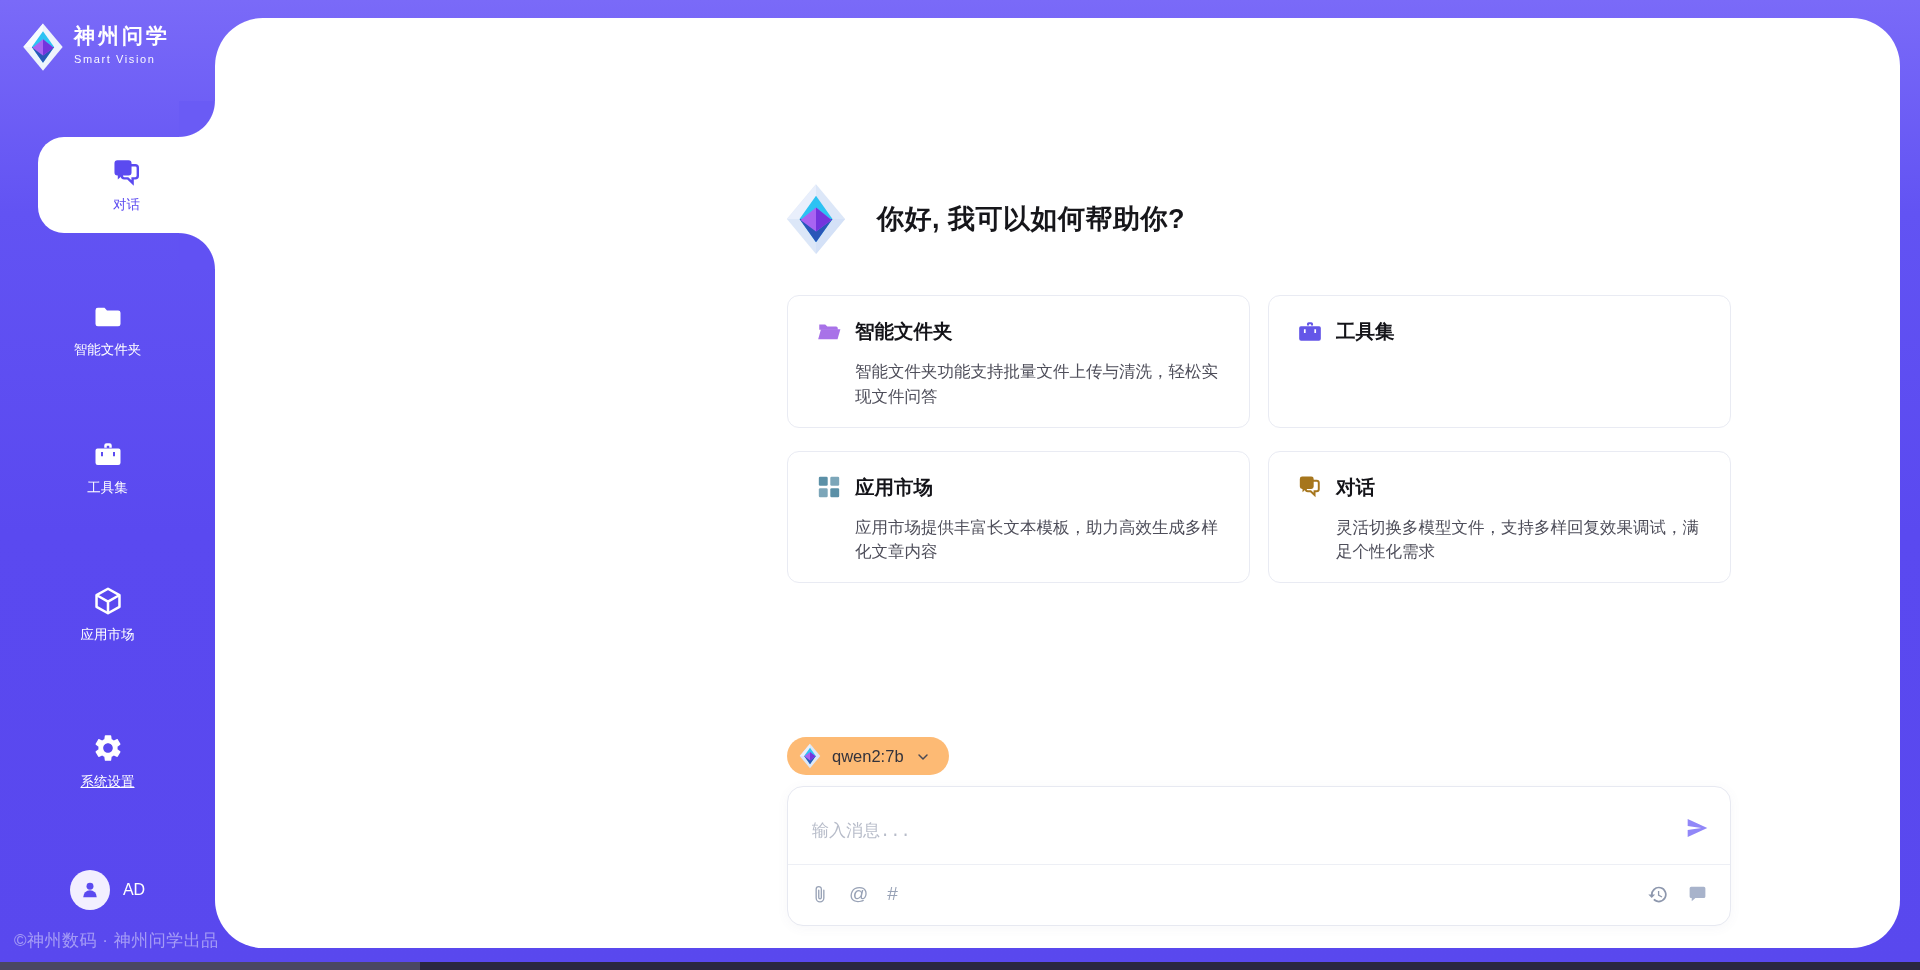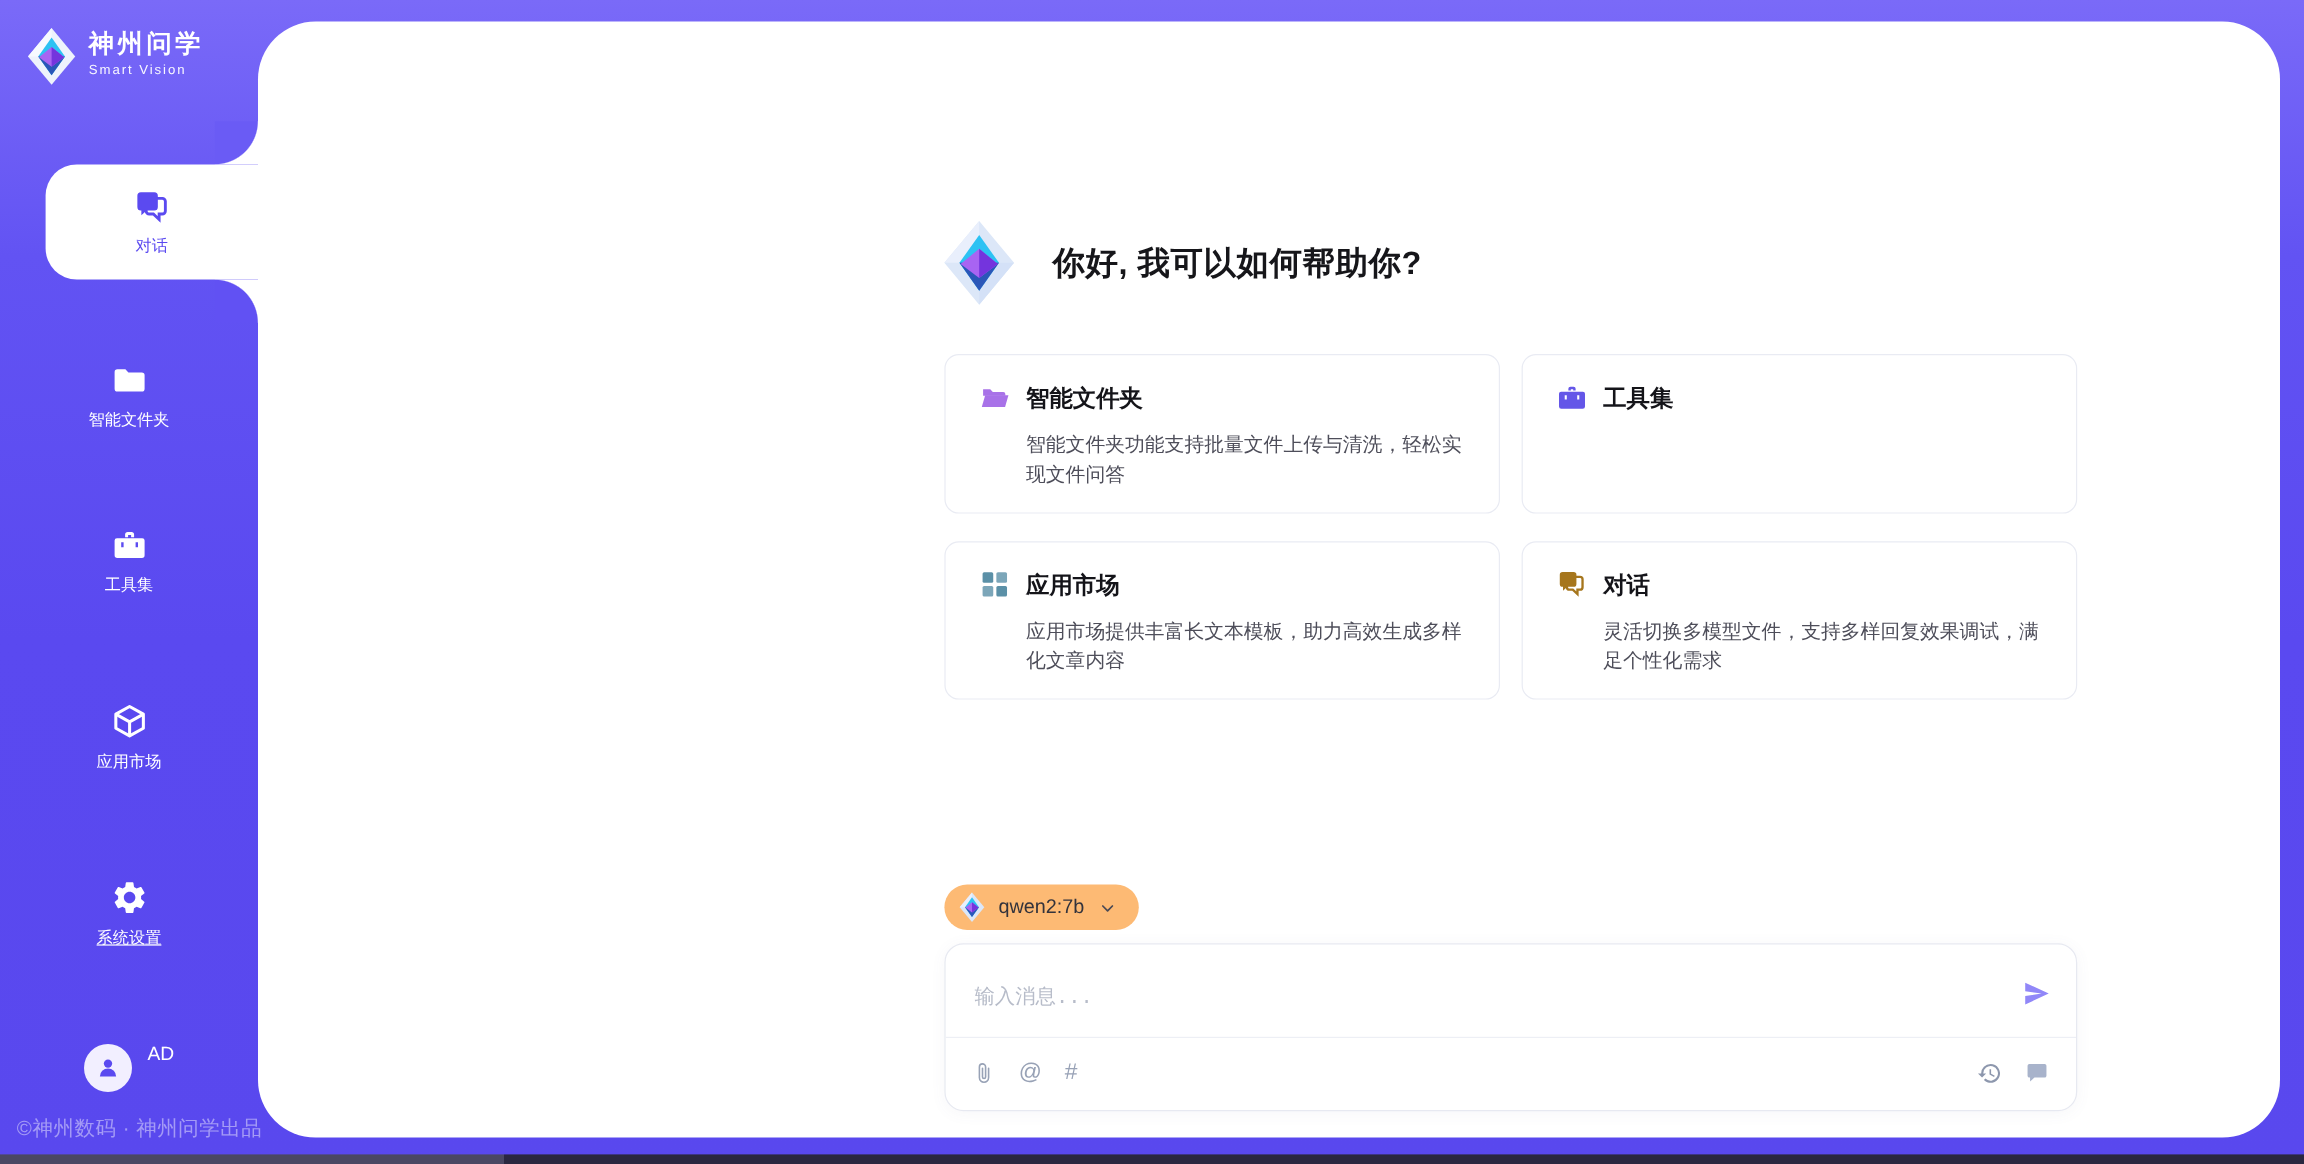--- a/index.html
+++ b/index.html
@@ -28,21 +28,21 @@
   .tab-active::before{ content:""; position:absolute; right:0; top:-36px; width:36px; height:36px;
     background:radial-gradient(circle 36px at 0 0, #6a5bf5 0 35.4px, #fff 36.4px); }
   .tab-active::after{ content:""; position:absolute; right:0; top:96px; width:36px; height:36px;
     background:radial-gradient(circle 36px at 0 100%, #6151f3 0 35.4px, #fff 36.4px); }
 
   .nav-item{ position:absolute; left:0; width:215px; display:flex; flex-direction:column;
     align-items:center; gap:9px; color:#ffffff; font-size:13.5px; cursor:pointer; }
   .nav-folder{ top:302px; } .nav-toolbox{ top:440px; } .nav-cube{ top:585px; } .nav-gear{ top:732px;text-decoration:underline; }
 
   .user-row{ position:absolute; top:870px; left:0; width:215px; display:flex;
-    align-items:flex-start; justify-content:center; gap:13px; color:#fff; font-size:16px; cursor:pointer; }
+    align-items:center; justify-content:center; gap:13px; color:#fff; font-size:16px; cursor:pointer; }
   .avatar{ width:40px; height:40px; border-radius:50%; background:#f2efff;
     display:flex; align-items:center; justify-content:center; color:#5b4af0; }
   .sidebar-footer{ position:absolute; top:929px; left:14px; width:200px;
     color:rgba(255,255,255,.45); font-size:17px; letter-spacing:.5px; white-space:nowrap; }
 
   
   .greeting{ position:absolute; left:570px; top:164px; display:flex; align-items:center; gap:30px; }
   .greeting h1{ font-size:27px; font-weight:bold; color:#16161a; letter-spacing:.5px; }
 
   

